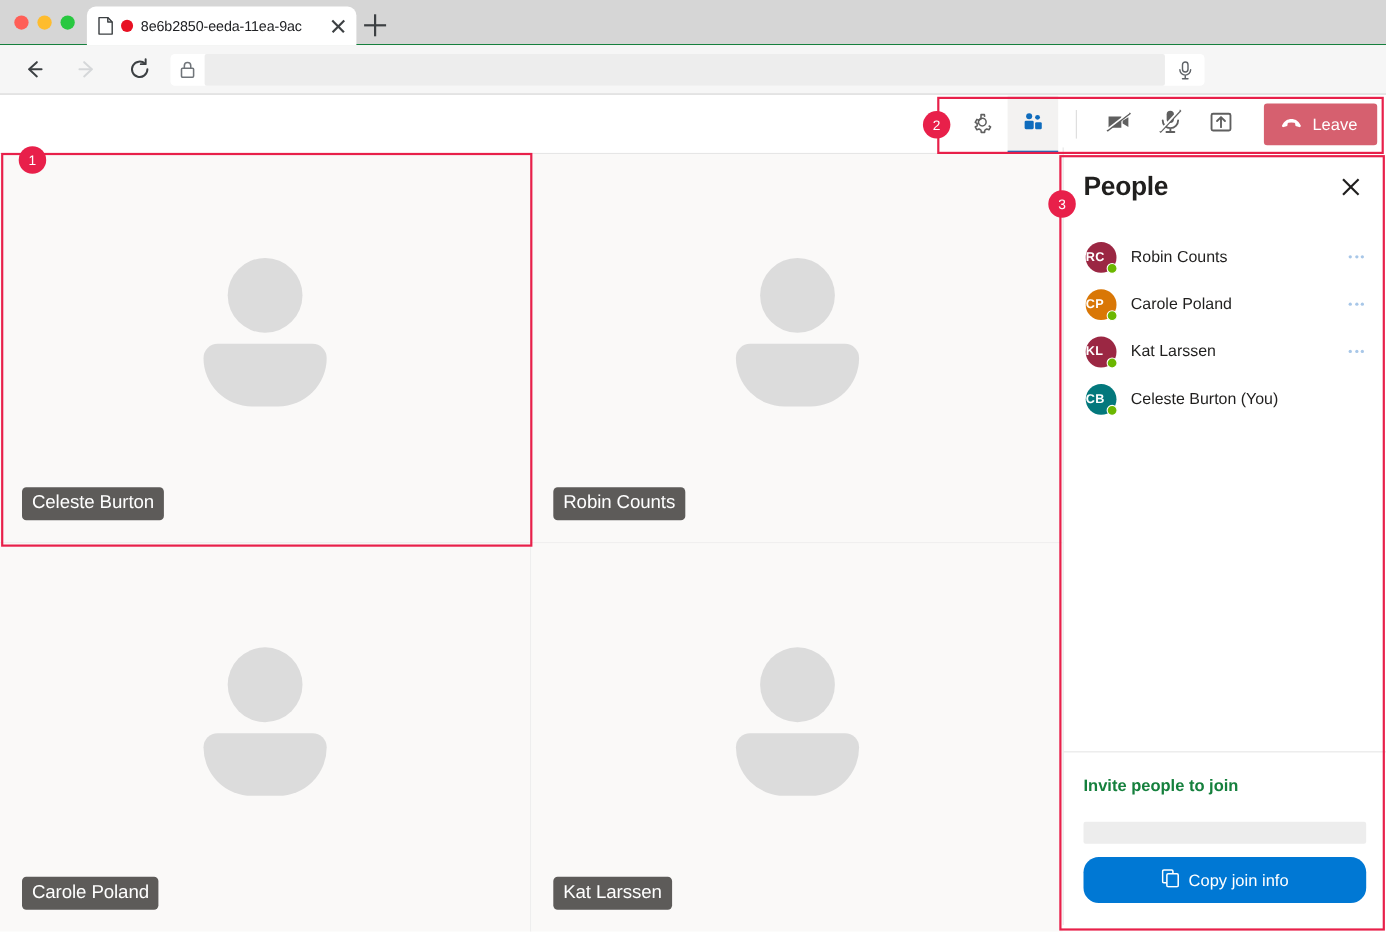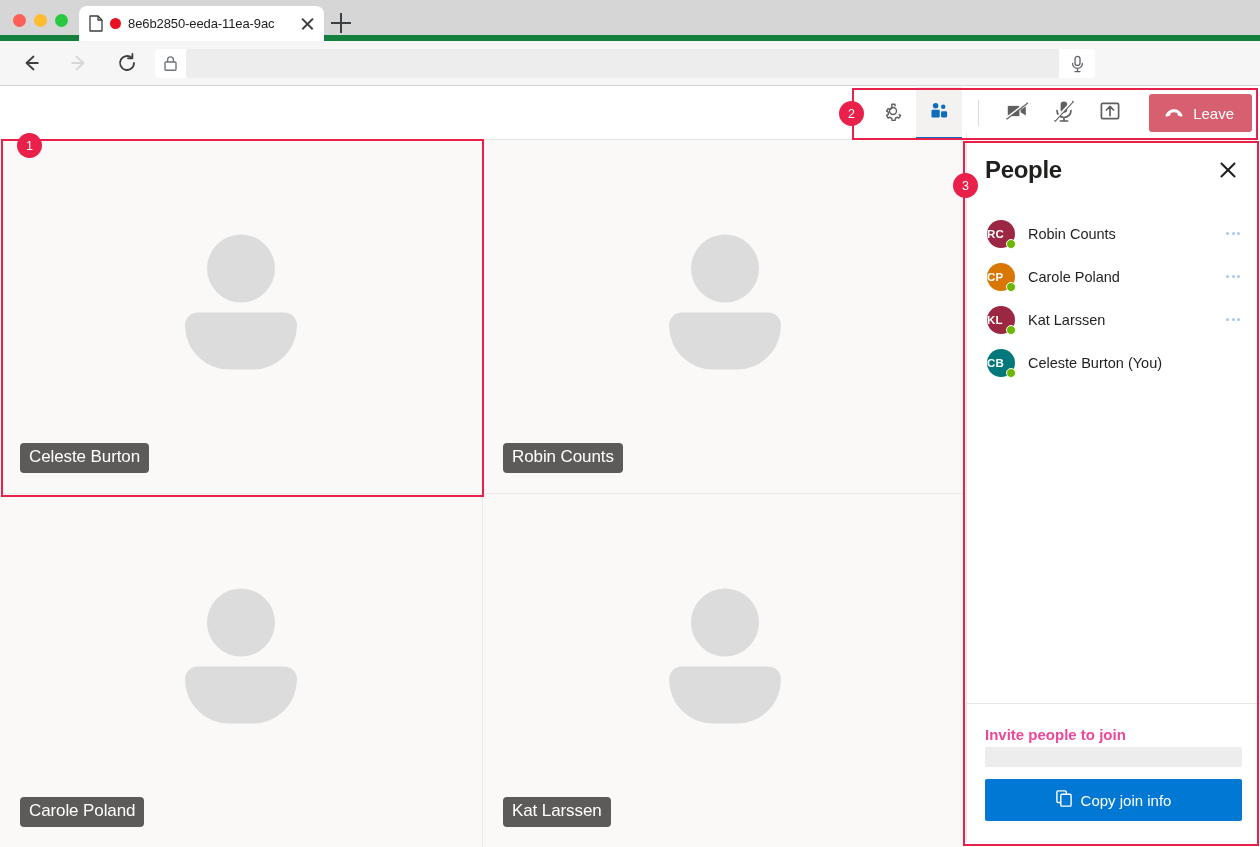--- a/index.html
+++ b/index.html
@@ -8,21 +8,21 @@
     font-family: "Liberation Sans", sans-serif;
     background: #ffffff;
     overflow: hidden;
   }
   #app { position: relative; width: 1260px; height: 847px; }
 
   
   .browser-top {
     position: absolute; left: 0; top: 0; width: 1260px; height: 41px;
     background: #d6d6d6;
-    border-bottom: 6px solid #15803d;
+    border-bottom: 1px solid #15803d;
   }
   .traffic { position: absolute; left: 13px; top: 14px; display: flex; gap: 8px; }
   .dot { width: 13px; height: 13px; border-radius: 50%; }
   .dot.red { background: #ff5f57; }
   .dot.yellow { background: #febc2e; }
   .dot.green { background: #28c840; }
 
   .tab {
     position: absolute; left: 79px; top: 6px; width: 245px; height: 35px;
     background: #fff; border-radius: 8px 8px 0 0;
@@ -173,26 +173,26 @@
   }
   .presence {
     position: absolute; right: -1px; bottom: -1px; width: 10px; height: 10px;
     border-radius: 50%; background: #6bb700; border: 1.6px solid #fff;
   }
   .person-name { flex: 1 1 auto; margin-left: 13px; font-size: 14.5px; color: #201f1e; }
   .more-dots { display: flex; gap: 2.5px; padding: 4px 2px; cursor: pointer; }
   .more-dots i { width: 3px; height: 3px; border-radius: 50%; background: #a8c7e8; display: block; }
 
   .invite-section { border-top: 1px solid #e6e6e6; padding: 22px 18px 20px; }
-  .invite-title { font-size: 15px; font-weight: bold; color: #ec4899; margin-bottom: 4px; }
+  .invite-title { font-size: 15px; font-weight: bold; color: #15803d; margin-bottom: 24px; }
   .invite-field { height: 20px; background: #ededed; border-radius: 2px; margin-bottom: 12px; }
   .copy-btn {
     height: 42px; background: #0078d4; color: #fff; font-size: 15px;
     display: flex; align-items: center; justify-content: center; gap: 9px;
-    border-radius: 2px; cursor: pointer;
+    border-radius: 14px; cursor: pointer;
   }
 
   
   .anno-box { position: absolute; border: 2px solid #e8204a; pointer-events: none; }
   .anno-badge {
     position: absolute; width: 25px; height: 25px; border-radius: 50%;
     background: #e8204a; color: #fff; font-size: 12.5px;
     display: flex; align-items: center; justify-content: center;
     font-family: "Liberation Sans", sans-serif; z-index: 30; pointer-events: none;
   }

